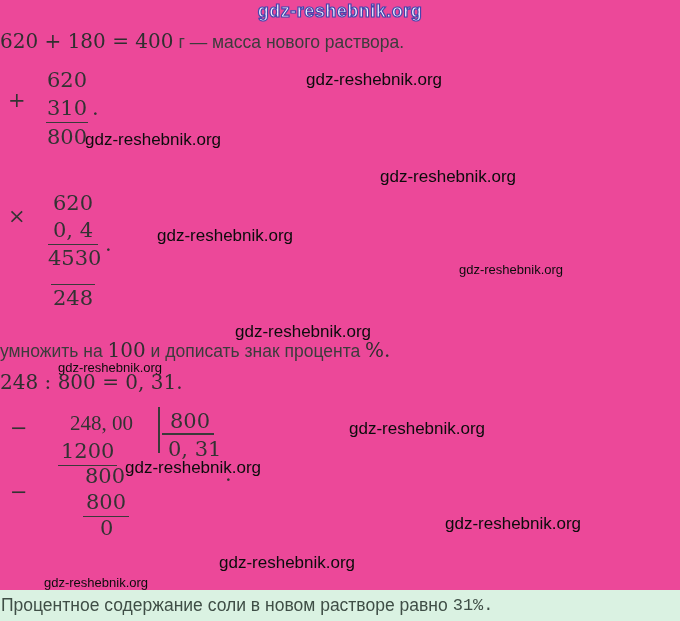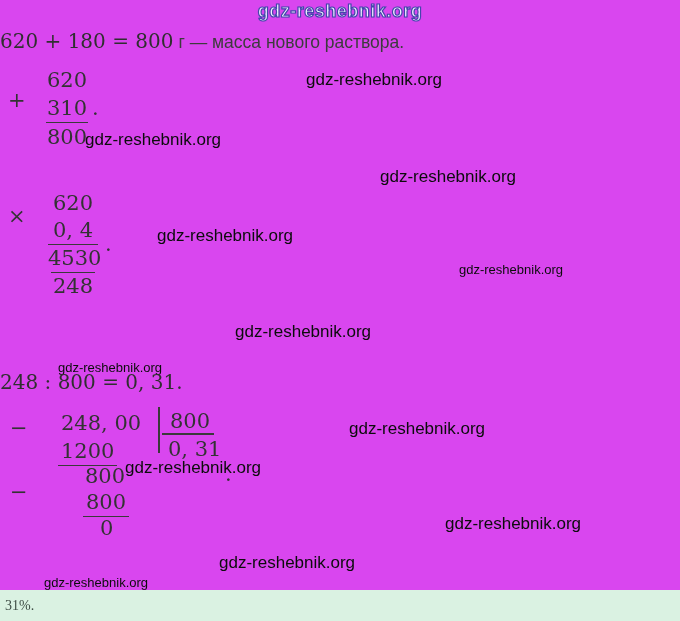--- a/index.html
+++ b/index.html
@@ -1,18 +1,18 @@
 <!DOCTYPE html>
 <html><head>
 <meta charset="utf-8">
 <style>
   html,body{margin:0;padding:0;background:#ffffff;}
   .page{
     position:relative;width:680px;height:621px;overflow:hidden;
-    background:#d946ef;font-family:"Liberation Sans",sans-serif;
+    background:#ec4899;font-family:"Liberation Sans",sans-serif;
   }
   .math{font-family:"DejaVu Serif",serif;color:#2f2f2f;}
   .sans{color:#3c3c3c;}
 
   .eq{position:absolute;white-space:nowrap;}
   .eq .math{font-size:20px;}
   .eq .sans{font-size:17.5px;margin-left:5px;}
   .eq1{left:0;top:29px;}
   .eq2{left:0;top:151px;}
   .eq3{left:0;top:370px;text-align:right;}
@@ -53,56 +53,56 @@
   .addblock .sum{border-top:1.6px solid #3a3a3a;}
   .addblock .tdot{position:absolute;left:84px;top:28px;line-height:28px;}
 
   
   .multblock{position:absolute;left:8px;top:190px;font-family:"DejaVu Serif",serif;font-size:21px;color:#333;}
   .multblock .op{position:absolute;left:0;top:12px;line-height:28px;}
   .multblock .nums{margin-left:40px;width:50px;}
   .multblock .row{height:27px;line-height:27px;}
   .multblock .r1,.multblock .r2{text-align:right;padding-right:5px;}
   .multblock .r3{border-top:1.6px solid #3a3a3a;text-align:center;}
-  .multblock .r4{margin:0 auto;width:fit-content;border-top:1.6px solid #3a3a3a;padding:0 2px;}
+  .multblock .r4{margin:12px auto;width:fit-content;border-top:1.6px solid #3a3a3a;padding:0 2px;}
   .multblock .tdot{position:absolute;left:97px;top:40px;line-height:28px;}
 
   
   .divblock{position:absolute;left:10px;top:406px;font-family:"DejaVu Serif",serif;font-size:21px;color:#333;}
   .divblock span{position:absolute;line-height:24px;white-space:nowrap;}
   .divblock .m1{left:0;top:8px;line-height:28px;}
-  .divblock .dividend{left:51px;top:5px;}
+  .divblock .dividend{left:60px;top:5px;font-family:Liberation Serif, serif;}
   .divblock .s2400{left:48px;top:33px;border-bottom:1.6px solid #3a3a3a;padding:0 3px 2px 3px;}
   .divblock .s800a{left:75px;top:58px;}
   .divblock .m2{left:0;top:72px;line-height:28px;}
   .divblock .s800b{left:73px;top:84px;border-bottom:1.6px solid #3a3a3a;padding:0 3px 2px 3px;}
   .divblock .rem0{left:90px;top:110px;}
   .divblock .vbar{left:148px;top:1px;width:2px;height:46px;background:#3a3a3a;}
   .divblock .divisor{left:160px;top:3px;}
   .divblock .hline{left:152px;top:27px;width:52px;height:2px;background:#3a3a3a;}
   .divblock .quot{left:158px;top:31px;}
   .divblock .tdot{left:215px;top:56px;}
 
   
   .answer{
     position:absolute;left:0;top:590px;width:680px;height:31px;
     display:flex;align-items:center;white-space:nowrap;
   }
   .answer .txt{font-size:17.5px;color:#3f4e46;padding-left:1px;}
-  .answer .val{font-family:Liberation Serif, serif;font-size:14px;color:#3f4e46;margin-left:5px;}
+  .answer .val{font-family:Liberation Mono, monospace;font-size:17px;color:#3f4e46;margin-left:5px;}
 </style>
 </head>
 <body>
 
 <div class="page">
 
   <div class="wm-top">gdz-reshebnik.org</div>
 
   <div class="eq eq1">
-    <span class="math">620 + 180 = 800</span><span class="sans">г — масса нового раствора.</span>
+    <span class="math">620 + 180 = 400</span><span class="sans">г — масса нового раствора.</span>
   </div>
 
   <div class="addblock">
     <span class="op">+</span>
     <div class="nums">
       <div class="row">620</div>
       <div class="row">310</div>
       <div class="row sum">800</div>
     </div>
     <span class="tdot">.</span>
@@ -122,20 +122,26 @@
       <div class="row r3">4530</div>
       <div class="row r4">248</div>
     </div>
     <span class="tdot">.</span>
   </div>
 
   <div class="wm wm5">gdz-reshebnik.org</div>
   <div class="wm small wm6">gdz-reshebnik.org</div>
 
   <div class="wm wm7">gdz-reshebnik.org</div>
+  <div class="rule rule2">
+    <span class="sans">умножить на</span>
+    <span class="math">100</span>
+    <span class="sans">и дописать знак процента</span>
+    <span class="math">%.</span>
+  </div>
 
   <div class="wm small wm8">gdz-reshebnik.org</div>
 
   <div class="eq eq3">
     <span class="math">248 : 800 = 0, 31.</span>
   </div>
 
   <div class="divblock">
     <span class="m1">−</span>
     <span class="dividend">248, 00</span>
@@ -153,16 +159,17 @@
 
   <div class="wm wm9">gdz-reshebnik.org</div>
   <div class="wm wm10">gdz-reshebnik.org</div>
   <div class="wm wm11">gdz-reshebnik.org</div>
 
 
   <div class="wm wm12">gdz-reshebnik.org</div>
   <div class="wm small wm13">gdz-reshebnik.org</div>
 
   <div class="answer" style="background: rgb(218, 242, 226);">
+    <span class="txt">Процентное содержание соли в новом растворе равно</span>
     <span class="val">31%.</span>
   </div>
 
 </div>
 
 </body></html>

